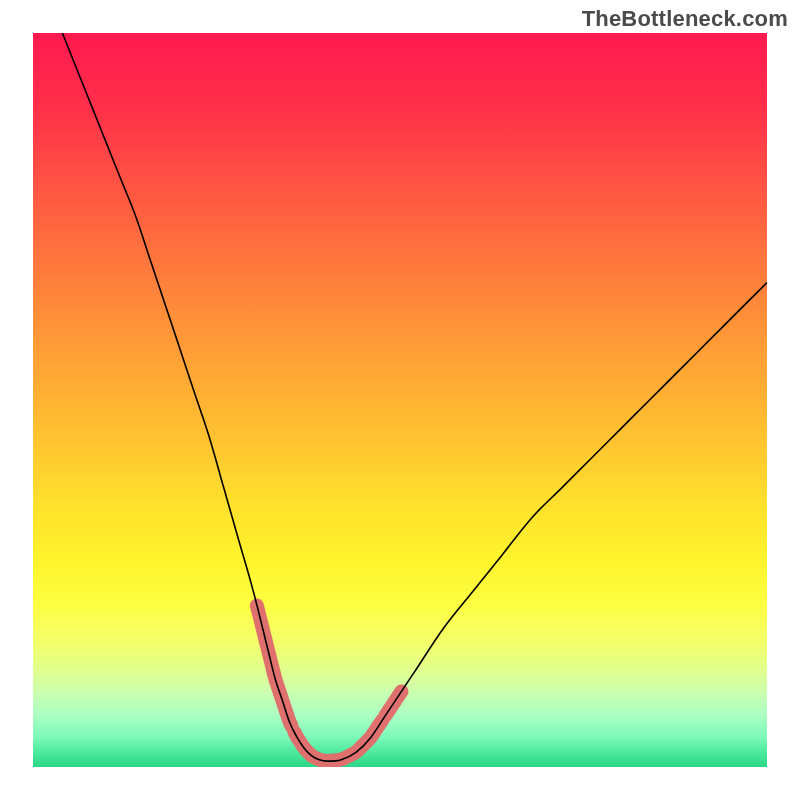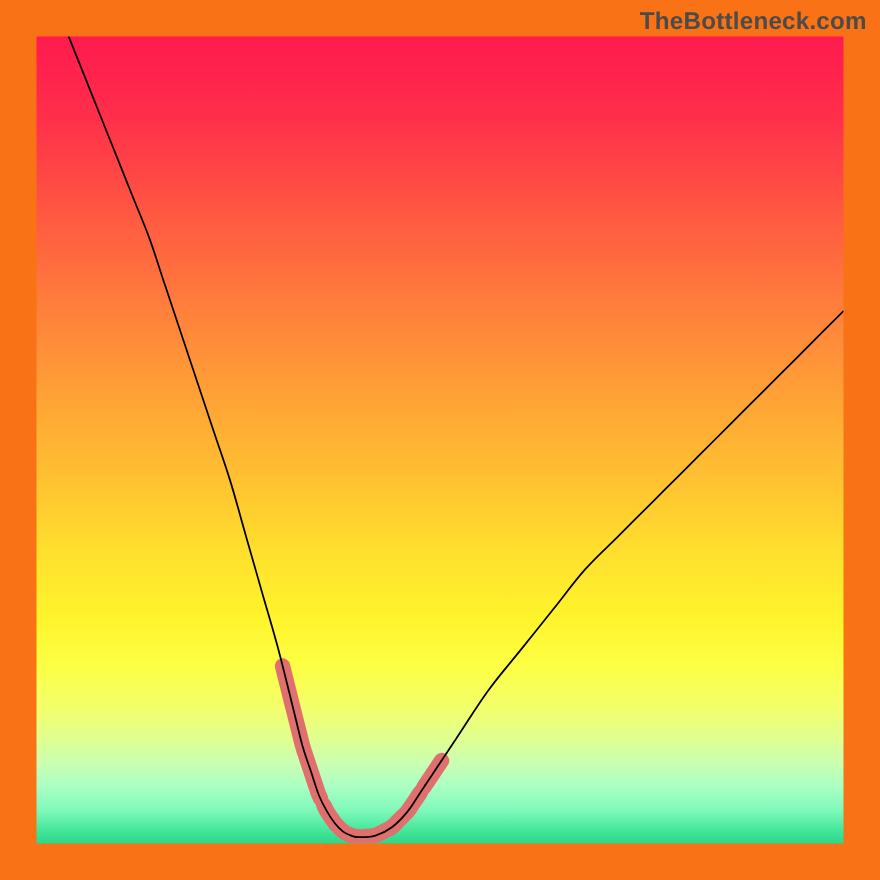--- a/index.html
+++ b/index.html
@@ -1,20 +1,20 @@
 <!DOCTYPE html>
 <html><head>
 <meta charset="utf-8">
 <style>
   * { margin: 0; padding: 0; box-sizing: border-box; }
   html, body { width: 800px; height: 800px; overflow: hidden; background: #000; }
   .outer {
     width: 800px;
     height: 800px;
-    background: #f97316;
+    background: #ffffff;
     position: relative;
   }
   .watermark {
     position: absolute;
     top: 6px;
     right: 12px;
     font-family: Arial, Helvetica, sans-serif;
     font-size: 22px;
     font-weight: 600;
     color: #4b4b4b;

